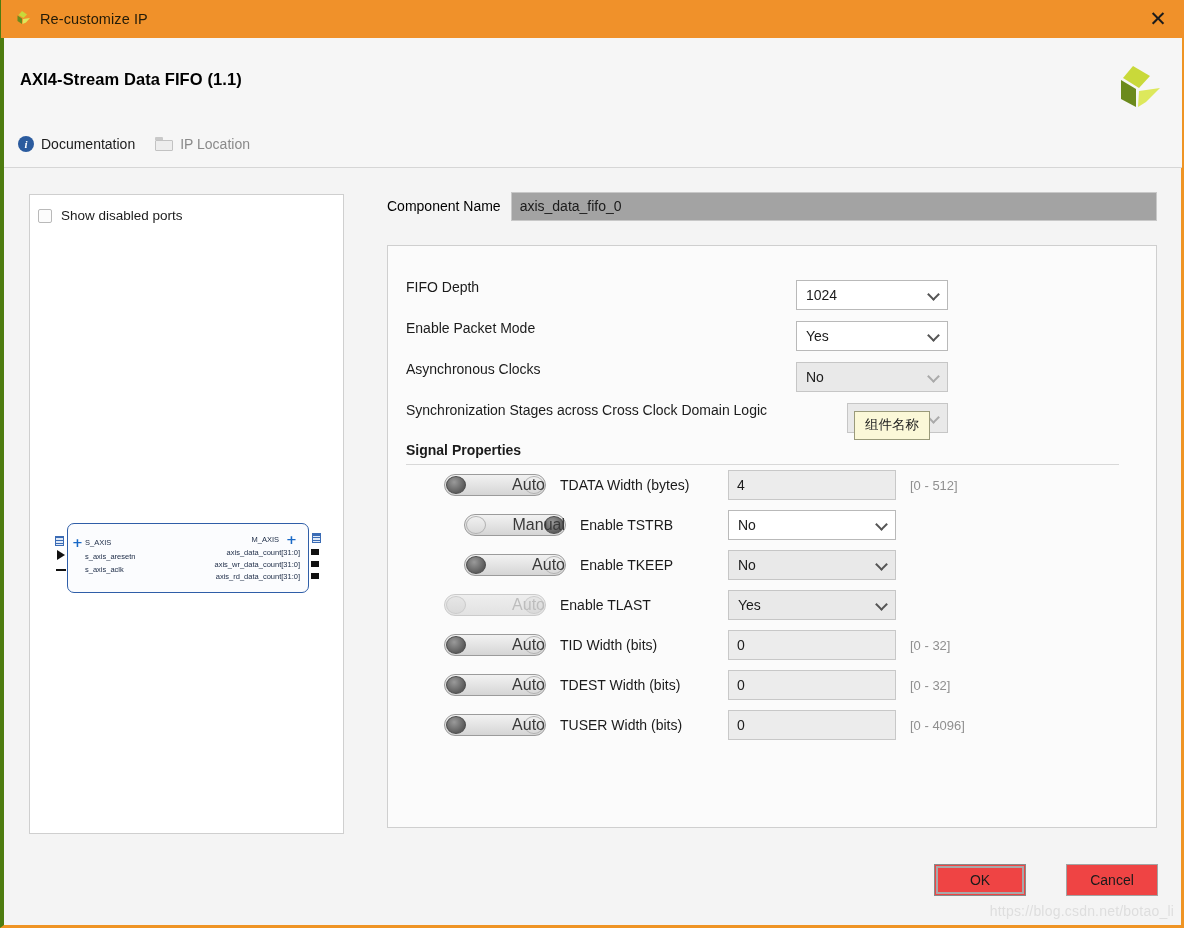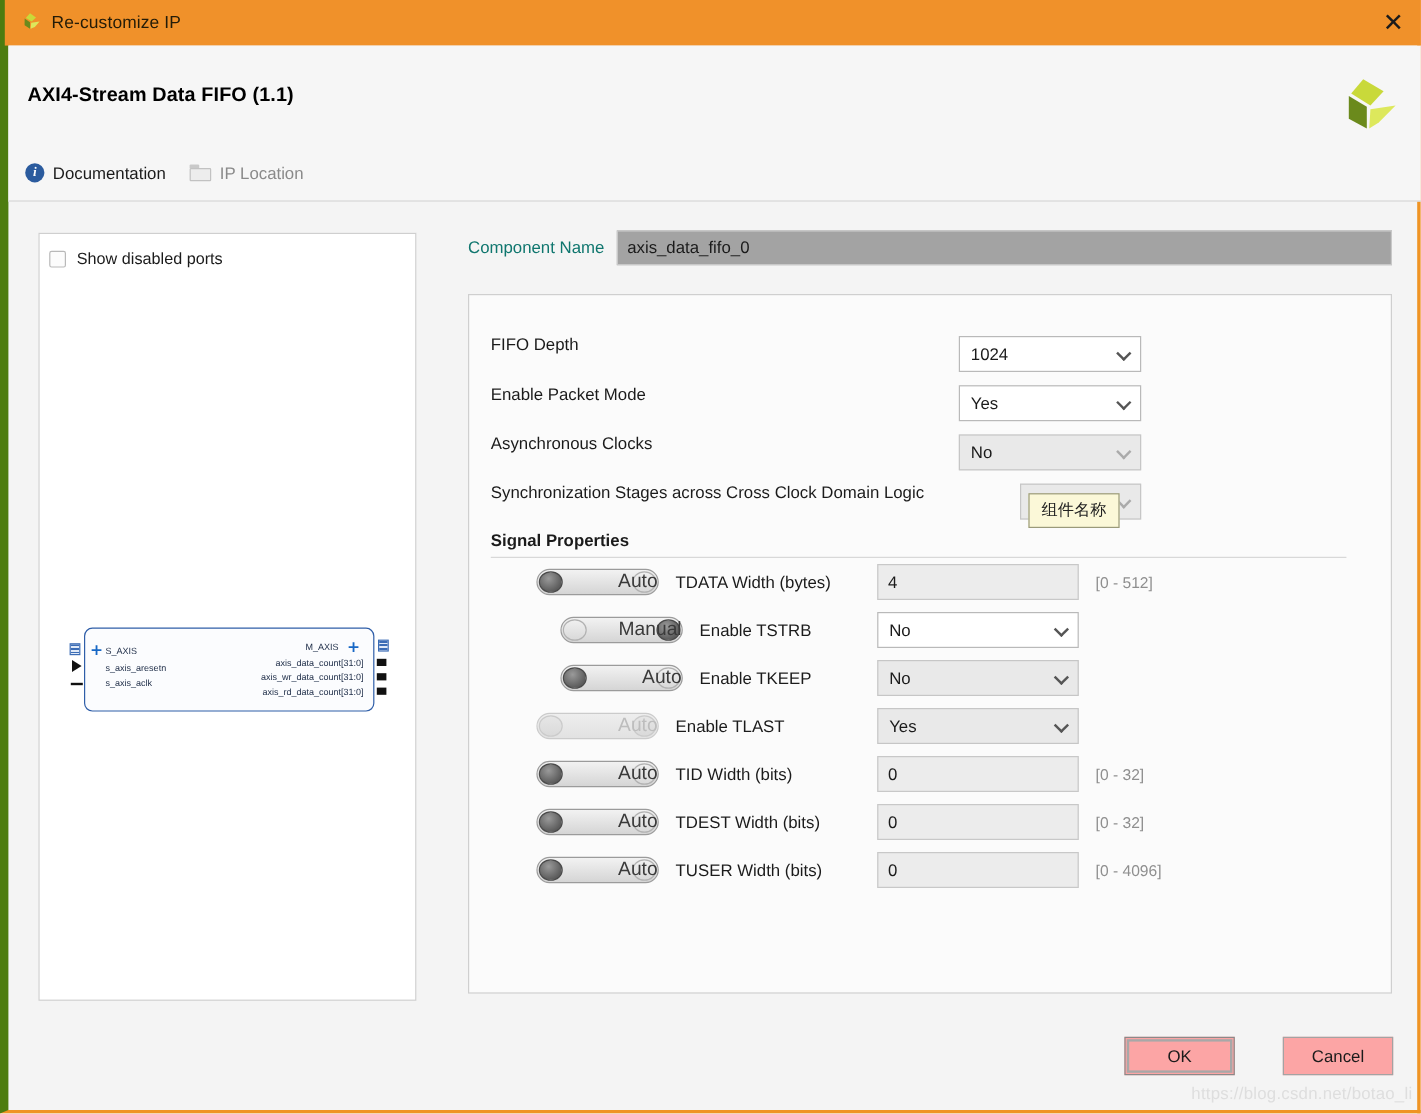--- a/index.html
+++ b/index.html
@@ -8,21 +8,21 @@
     width: 1184px; height: 928px;
     font-family: "Liberation Sans", sans-serif;
     overflow: hidden;
     background: #f5f5f5;
   }
 
   #window {
     position: relative;
     width: 1184px; height: 928px;
     background: #f4f4f4;
-    border-left: 7px solid #4d7c0f;
+    border-left: 4px solid #4d7c0f;
     border-right: 3px solid #ef9424;
     border-bottom: 3px solid #ef9424;
   }
 
   
   #titlebar {
     position: absolute; left: -3px; top: 0;
     width: 1184px; height: 38px;
     background: #f0912a;
     display: flex; align-items: center;
@@ -138,21 +138,21 @@
     position: absolute; width: 0; height: 0;
     border-top: 5px solid transparent;
     border-bottom: 5px solid transparent;
     border-left: 8px solid #111;
   }
 
   
   #right-panel { position: absolute; left: 383px; top: 22px; width: 770px; }
 
   #component-row { display: flex; align-items: center; height: 30px; }
-  #component-label { font-size: 14px; color: #0f766e; white-space: nowrap; }
+  #component-label { font-size: 14px; color: #000000; white-space: nowrap; }
   #component-input {
     margin-left: 10px; flex: 1; height: 29px;
     background: #a3a3a3; border: 1px solid #c8c8c8;
     font-size: 14px; color: #1b1b1b;
     padding: 0 8px; font-family: "Liberation Sans", sans-serif;
     outline: none;
   }
 
   #options-box {
     margin-top: 24px;
@@ -268,21 +268,21 @@
     font-size: 13.5px; color: #222;
     font-family: "DejaVu Sans", sans-serif;
     z-index: 50; white-space: nowrap;
   }
 
   
   #footer { position: absolute; left: 0; bottom: 0; width: 1178px; height: 73px; }
   .dlg-btn {
     position: absolute; top: 12px;
     width: 92px; height: 32px;
-    background: #fca5a5; border: 1px solid #a3a3a3;
+    background: #ef4444; border: 1px solid #a3a3a3;
     font-size: 14px; color: #1b1b1b; cursor: pointer;
     display: flex; align-items: center; justify-content: center;
     font-family: "Liberation Sans", sans-serif;
   }
   #ok-btn { right: 156px; border: 1px solid #8a8a8a; outline: 2px solid #a8a8a8; outline-offset: -4px; }
   #cancel-btn { right: 24px; }
 
   #watermark {
     position: absolute; right: 8px; bottom: 6px;
     font-size: 14px; color: #dedede;

